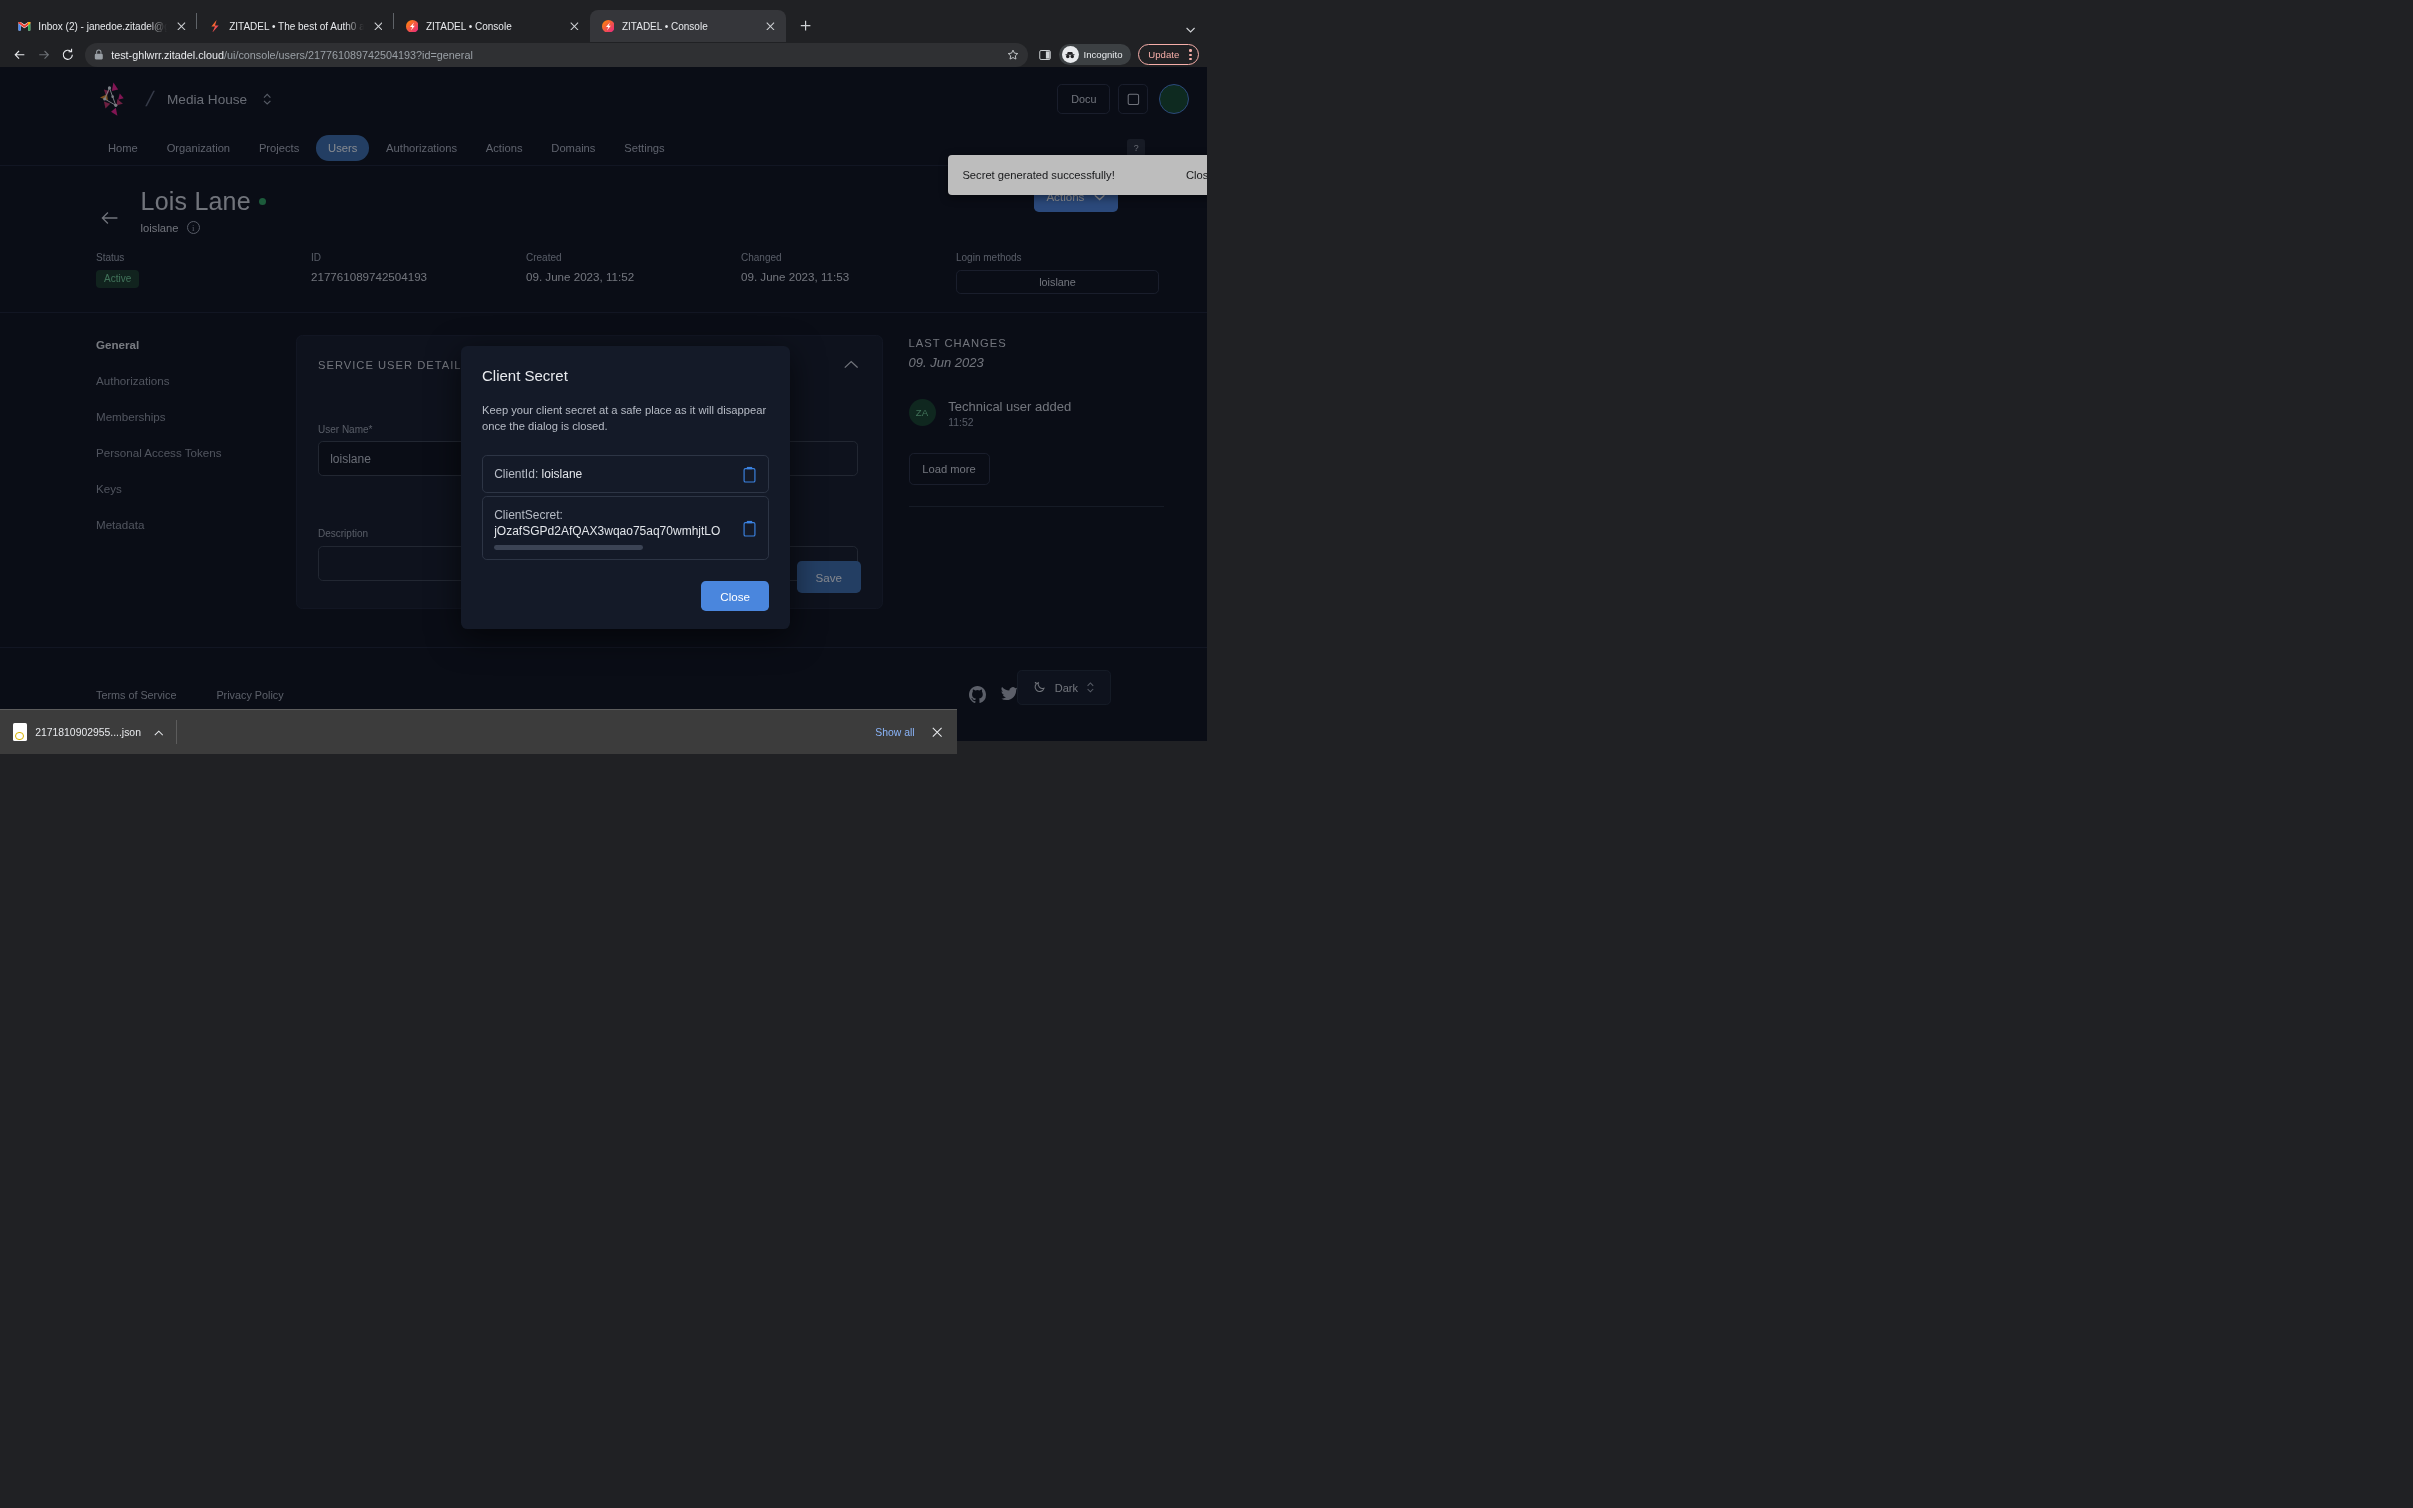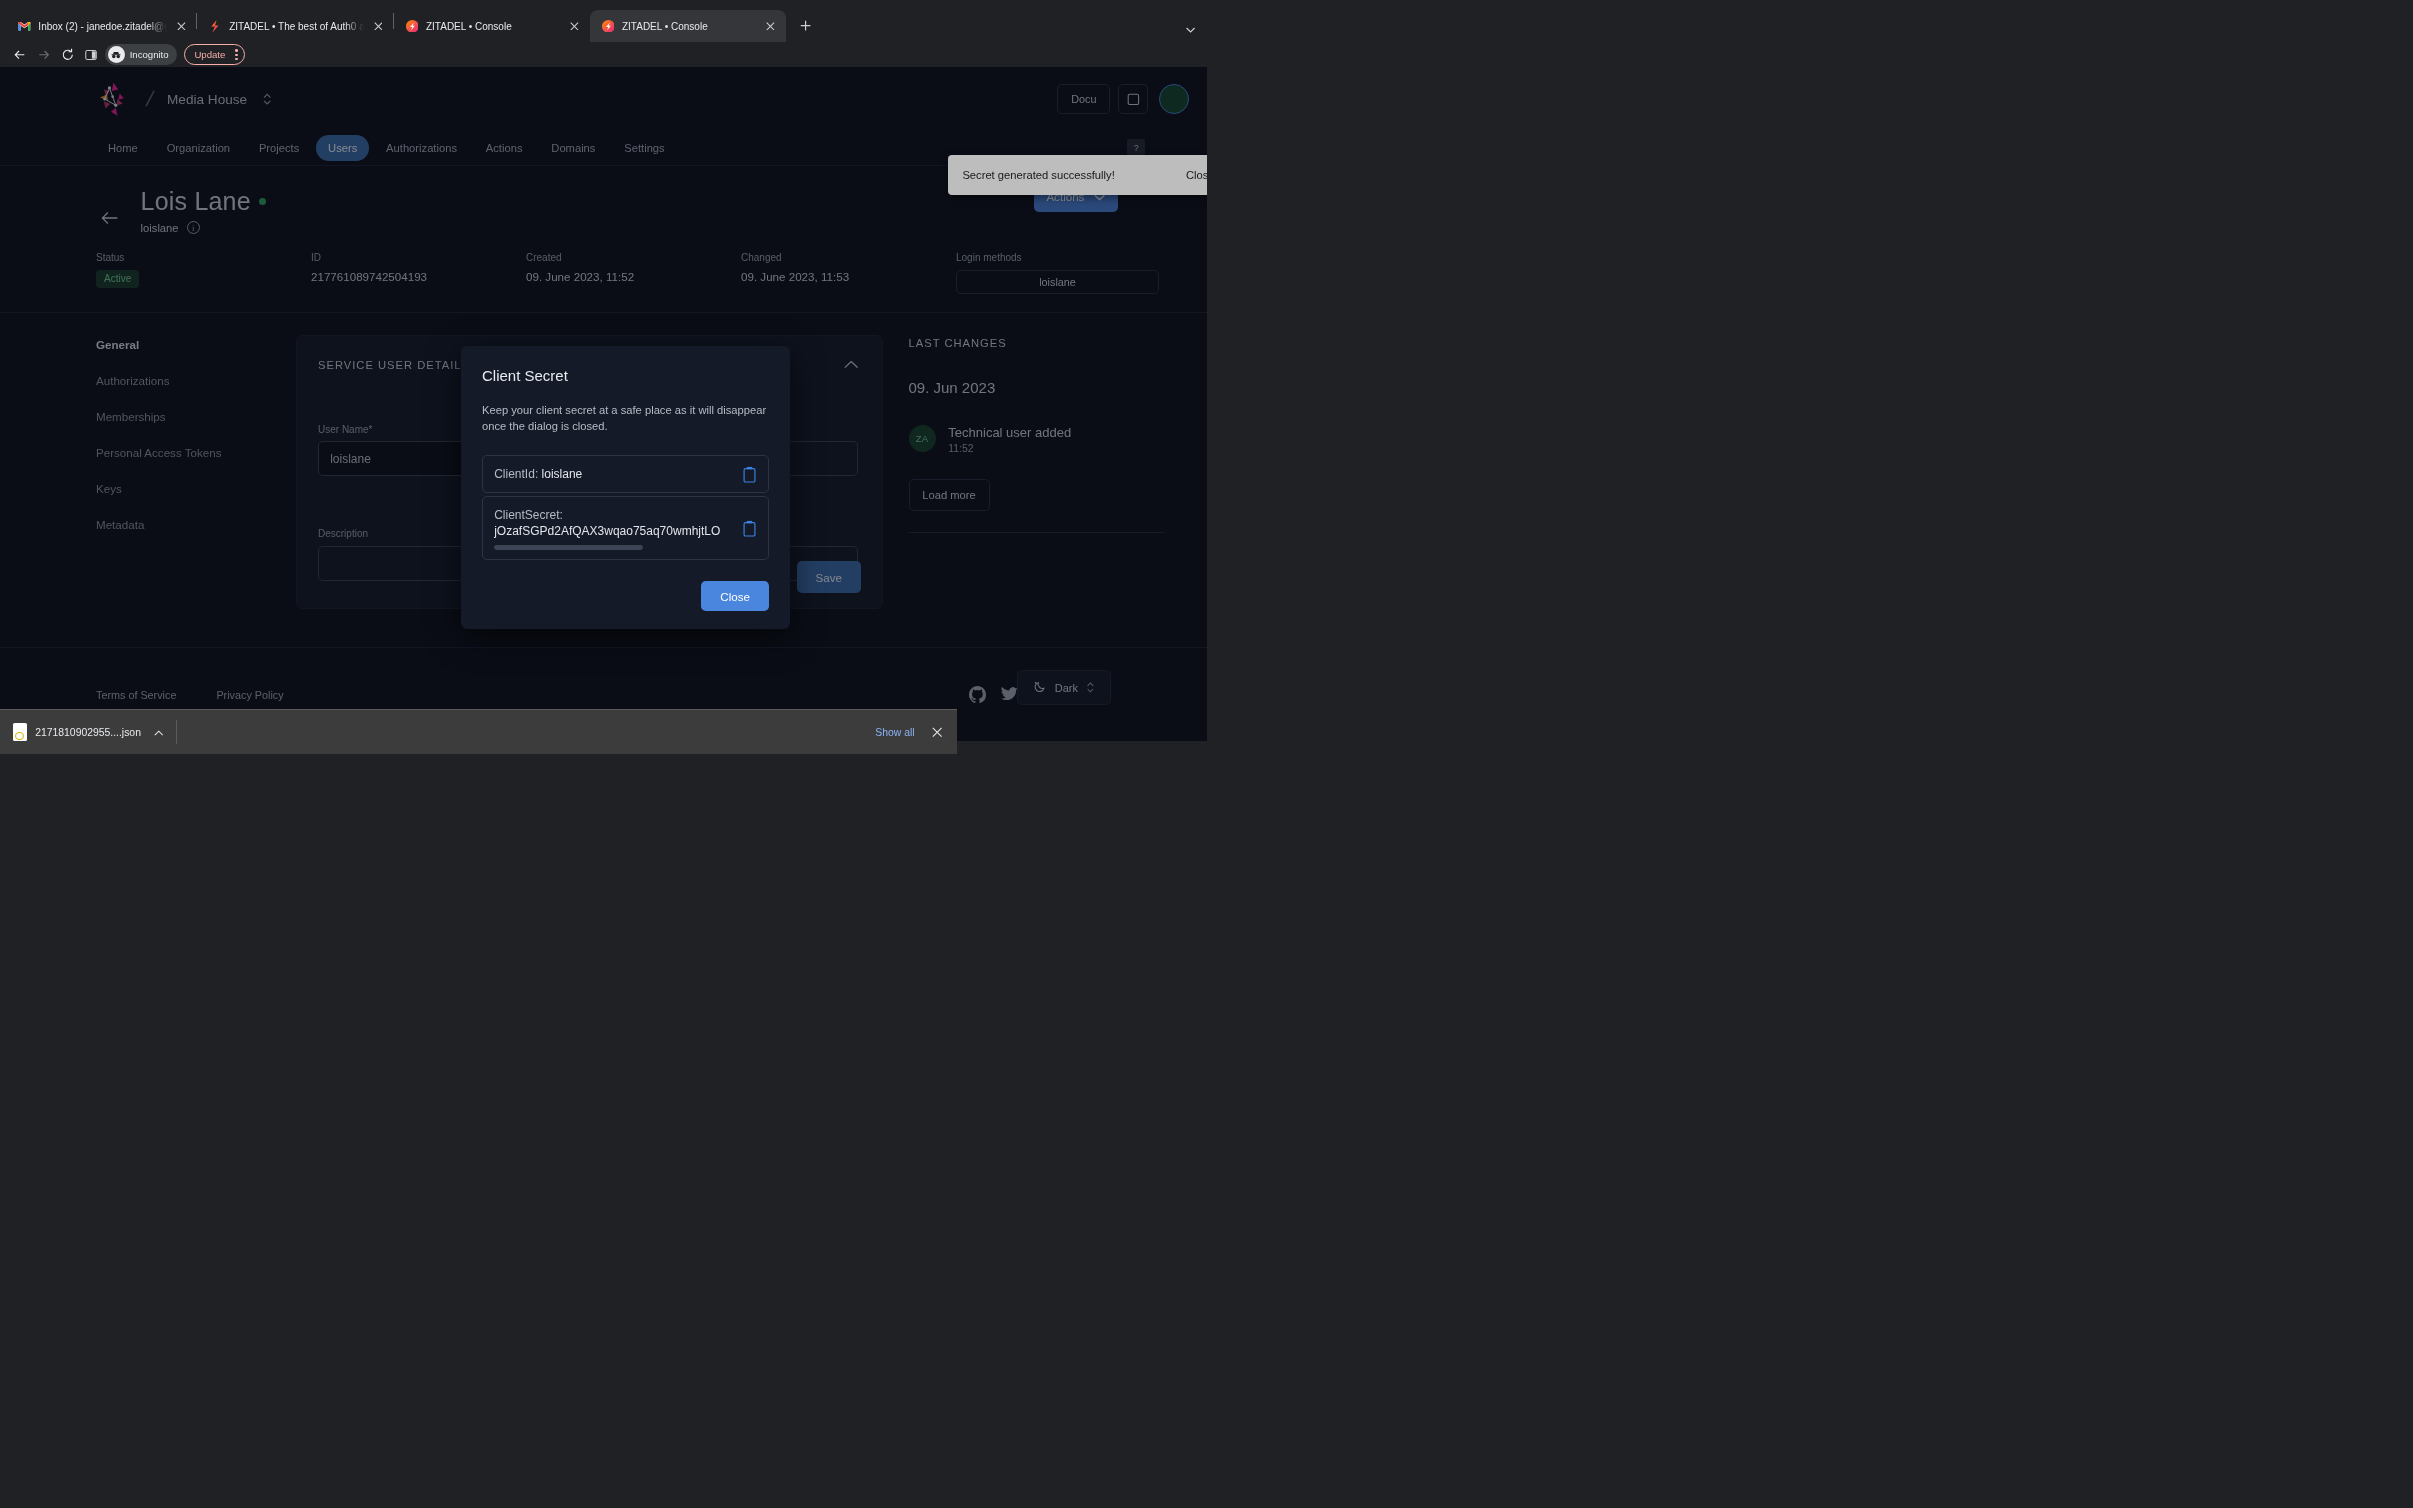--- a/index.html
+++ b/index.html
@@ -227,21 +227,21 @@
   .field-box.select { justify-content: space-between; }
   .save-btn {
     position: absolute; right: 21px; bottom: 14.4px;
     height: 32px; background: #3b6ba8; border-radius: 4.8px;
     display: flex; align-items: center; padding: 0 19px;
     font-size: 11.6px; color: #e8ecf4;
   }
 
   .changes-panel { width: 255px; margin-left: 25.5px; padding-top: 1.6px; }
   .changes-title { font-size: 11.2px; letter-spacing: 1px; color: #c9ccd4; }
-  .changes-date { font-size: 15px; color: #c9ccd4; margin-top: 30px; }
+  .changes-date { font-size: 13px; color: #c9ccd4; margin-top: 6px; font-style: italic; }
   .change-row { display: flex; gap: 12.8px; margin-top: 29px; align-items: flex-start; }
   .change-avatar {
     width: 27px; height: 27px; border-radius: 50%; background: #17402c;
     display: flex; align-items: center; justify-content: center;
     font-size: 9.6px; color: #6fc795; flex: 0 0 27px;
   }
   .change-text { font-size: 13px; color: #c9ccd4; }
   .change-time { font-size: 10.4px; color: #9aa0ad; margin-top: 3.2px; }
   .load-more {
     margin-top: 25.5px; height: 32px; width: 81px;
@@ -450,20 +450,34 @@
           <path d="M3 9h12M10 4l5 5-5 5" stroke="currentColor" stroke-width="1.5" fill="none"></path>
         </svg>
     </div>
     <div class="nav-btn">
       <svg width="13.6" height="13.6" viewBox="0 0 18 18">
         <path d="M15 9a6 6 0 1 1-1.8-4.3" stroke="currentColor" stroke-width="1.5" fill="none"></path>
         <path d="M14 1v4h-4" stroke="currentColor" stroke-width="1.5" fill="none"></path>
       </svg>
     </div>
 
+    <div class="omnibox">
+      <span class="omni-lock">
+        <svg width="9.6" height="11.2" viewBox="0 0 12 14">
+          <rect x="1" y="6" width="10" height="7" rx="1.4" fill="#9aa0a6"></rect>
+          <path d="M3.3 6V4a2.7 2.7 0 0 1 5.4 0v2" stroke="#9aa0a6" stroke-width="1.3" fill="none"></path>
+        </svg>
+      </span>
+      <span class="omni-url"><span class="host">test-ghlwrr.zitadel.cloud</span><span>/ui/console/users/217761089742504193?id=general</span></span>
+      <span class="omni-star">
+        <svg width="12" height="12" viewBox="0 0 16 16">
+            <path d="M8 1.5l1.9 4 4.4.6-3.2 3 .8 4.3L8 11.4 4.1 13.4l.8-4.3-3.2-3 4.4-.6z" fill="none" stroke="currentColor" stroke-width="1.2"></path>
+          </svg>
+      </span>
+    </div>
 
     <div class="tb-icon">
       <svg width="12" height="12" viewBox="0 0 16 16">
           <rect x="1" y="2" width="14" height="12" rx="1.8" fill="none" stroke="currentColor" stroke-width="1.3"></rect>
           <rect x="9.2" y="3.2" width="5" height="9.6" fill="currentColor"></rect>
         </svg>
     </div>
 
     <div class="incognito-pill">
       <span class="incognito-avatar">

